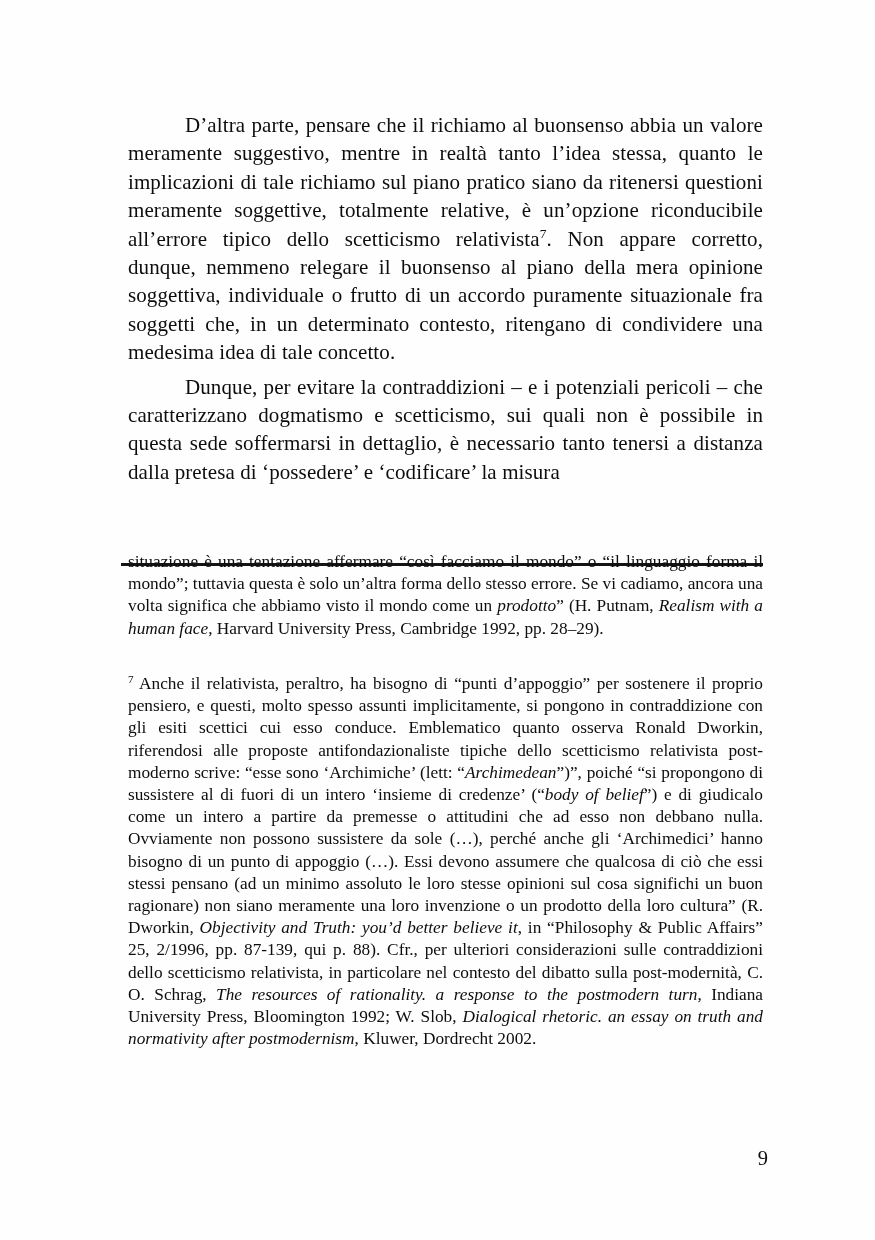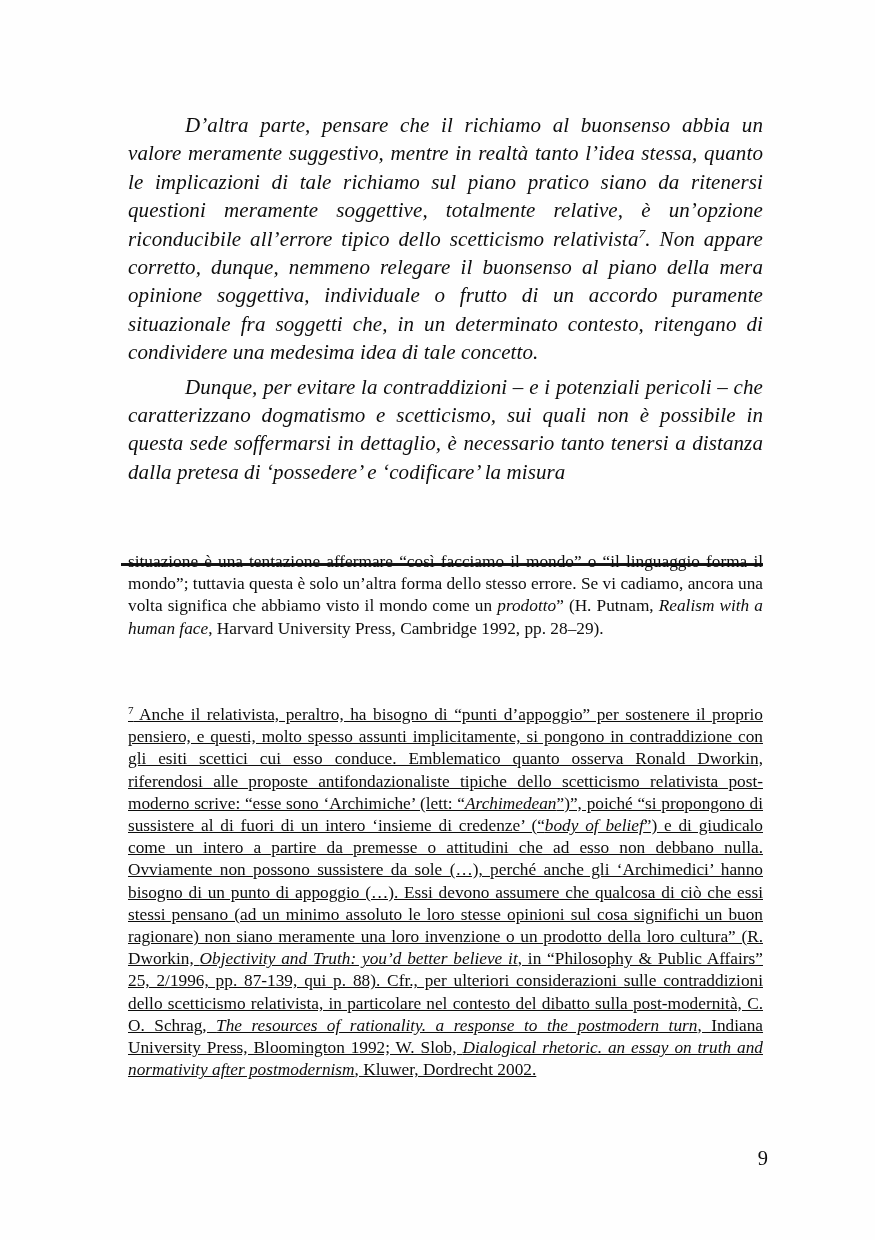--- a/index.html
+++ b/index.html
@@ -19,21 +19,20 @@
     position: absolute;
     left: 128px; top: 111px; width: 635px;
   }
   .para {
     margin: 0;
     font-size: 21px;
     line-height: 28.4px;
     text-align: justify;
     text-indent: 57px;
     letter-spacing: 0.1px;
-    font-style: italic;
   }
   .para + .para { margin-top: 6px; }
   .para sup, .fn sup {
     font-size: 64%;
     line-height: 0;
     vertical-align: baseline;
     position: relative;
     top: -0.55em;
   }
   .fn-rule {
@@ -44,21 +43,21 @@
   }
   .fn {
     position: absolute;
     left: 128px; width: 635px;
     margin: 0;
     font-size: 17.3px;
     line-height: 22.2px;
     text-align: justify;
   }
   .fn-cont { top: 551px; }
-  .fn-7 { top: 704px; text-decoration: underline; }
+  .fn-7 { top: 673px; }
   .page-num {
     position: absolute;
     top: 1147px; left: 738px;
     width: 30px;
     font-size: 20.5px;
     text-align: right;
   }
 </style>
 </head>
 <body>

